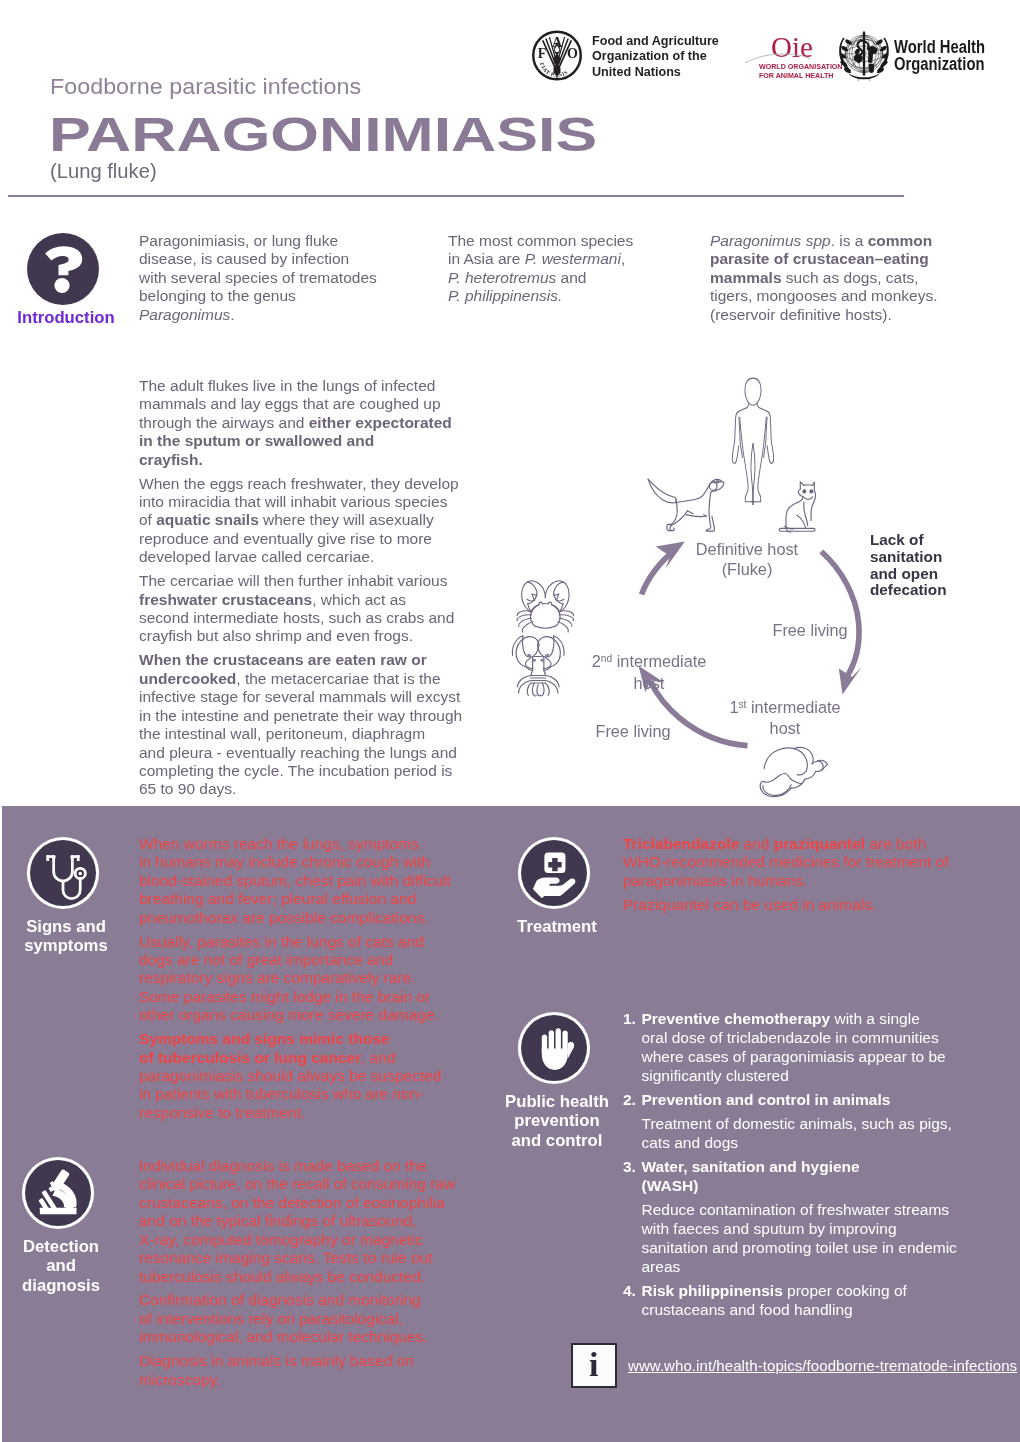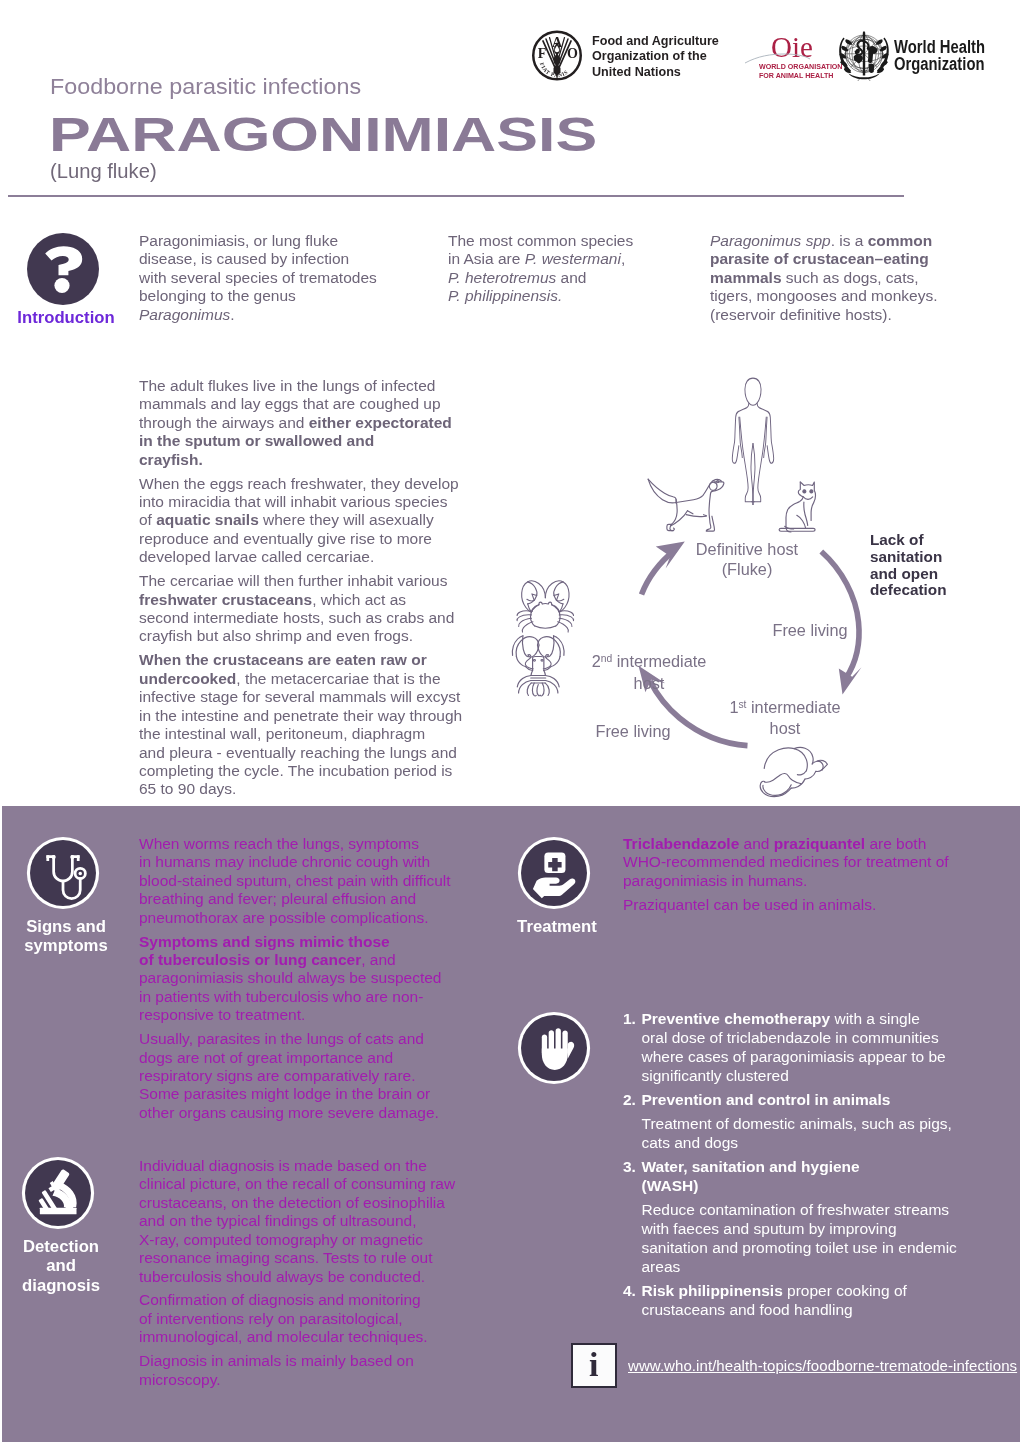--- a/index.html
+++ b/index.html
@@ -37,21 +37,21 @@
   .icon-circle{width:72px;height:72px;border-radius:50%;background:#413850;margin:0 auto;position:relative;}
   .iconcol.ringed .icon-circle{width:66px;height:66px;box-shadow:0 0 0 3.1px #ffffff;}
   .iconcol.ringed .icon-circle svg{width:66px;height:66px;}
   .icon-circle svg{position:absolute;left:0;top:0;}
   .icon-label{font-size:16.7px;font-weight:700;line-height:19.7px;color:#6d28d9;margin-top:3px;
               position:relative;left:3px;}
   .on-purple .icon-label{color:#ffffff;margin-top:10.7px;}
 
   
   .txt{position:absolute;font-size:15.5px;line-height:18.45px;color:#6d6478;}
-  .on-purple.txt{color:#a21caf;}
+  .on-purple.txt{color:#ef4444;}
   .txt p{margin:0 0 5.3px 0;}
   .txt p:last-child{margin-bottom:0;}
   .txt b{font-weight:700;}
   .txt i{font-style:italic;}
 
   
   .nlist{position:absolute;font-size:15.5px;line-height:19px;color:#fff;}
   .nrow{display:flex;margin-bottom:5px;}
   .nnum{width:18.5px;flex:0 0 18.5px;font-weight:700;}
   .nbody{flex:1;}
@@ -358,22 +358,22 @@
           <circle cx="54.8" cy="36.5" r="5.6" fill="none" stroke="#fff" stroke-width="3.0"></circle>
           <circle fill="#fff" cx="54.8" cy="36.5" r="1.9"></circle>
           <circle fill="#fff" cx="25.8" cy="18.6" r="2.3"></circle>
           <circle fill="#fff" cx="46.2" cy="18.6" r="2.3"></circle>
         </svg>
       </div>
     <div class="icon-label">Signs and<br>symptoms</div>
   </div>
   <div class="txt on-purple" style="left:139px;top:835px;">
       <p>When worms reach the lungs, symptoms<br>in humans may include chronic cough with<br>blood-stained sputum, chest pain with difficult<br>breathing and fever; pleural effusion and<br>pneumothorax are possible complications.</p>
+      <p>Usually, parasites in the lungs of cats and<br>dogs are not of great importance and<br>respiratory signs are comparatively rare.<br>Some parasites might lodge in the brain or<br>other organs causing more severe damage.</p>
       <p><b>Symptoms and signs mimic those</b><br><b>of tuberculosis or lung cancer</b>, and<br>paragonimiasis should always be suspected<br>in patients with tuberculosis who are non-<br>responsive to treatment.</p>
-      <p>Usually, parasites in the lungs of cats and<br>dogs are not of great importance and<br>respiratory signs are comparatively rare.<br>Some parasites might lodge in the brain or<br>other organs causing more severe damage.</p>
     </div>
 
   <div class="iconcol on-purple ringed" style="left:-5px;top:1160px;">
     <div class="icon-circle" id="ic-micro">
         <svg width="72" height="72" viewBox="0 0 72 72">
           <g fill="#fff">
             <rect x="16.2" y="52.2" width="40.0" height="7.0" rx="0.4"></rect>
             <path d="M42.6 10.6 l4.8 3.2 c0.9 0.6 1.2 1.9 0.6 2.8 L37.0 33.6 l-8.2 -5.4 L39.8 11.2 c0.6 -0.9 1.9 -1.2 2.8 -0.6z"></path>
             <path d="M33.4 30.8 c5.0 1.4 9.4 4.0 12.4 7.6 c3.4 4.0 4.8 8.8 4.0 13.2 l-7.4 0 c0.6 -2.6 -0.4 -5.4 -2.6 -7.8 c-2.4 -2.6 -6.0 -4.4 -9.8 -4.8z"></path>
             <path d="M38.2 24.0 c5.8 2.2 10.8 5.8 14.0 10.4 c3.8 5.4 5.0 11.6 3.6 17.2 l-7.2 0 c1.0 -4.2 0.0 -8.8 -2.8 -12.8 c-2.8 -4.0 -7.0 -7.0 -11.8 -8.6z"></path>
@@ -415,20 +415,21 @@
           <g fill="#fff">
             <path d="M22.7 24.3c0-1.6 1.3-2.9 2.9-2.9s2.9 1.3 2.9 2.9v17.3h-5.8z"></path>
             <path d="M30.2 19.4c0-1.6 1.3-2.9 2.9-2.9s2.9 1.3 2.9 2.9v21.6h-5.8z"></path>
             <path d="M37.7 17.4c0-1.6 1.3-2.9 2.9-2.9s2.9 1.3 2.9 2.9v23.6h-5.8z"></path>
             <path d="M45.2 19.9c0-1.6 1.3-2.9 2.9-2.9s2.9 1.3 2.9 2.9v22.1h-5.8z"></path>
             <path d="M22.7 36.5h28.3v6.6c0 9.3-5.9 16.8-14.2 16.8S22.7 52.4 22.7 43.1z"></path>
             <path d="M51 31.5c1.3-2.2 3.9-2.9 5.6-1.6 1.6 1.2 1.9 3.6 0.8 5.7l-6.4 12z"></path>
           </g>
         </svg>
       </div>
+    <div class="icon-label">Public health<br>prevention<br>and control</div>
   </div>
   <div class="nlist on-purple" id="phlist" style="left:623px;top:1008.5px;">
       <div class="nrow">
         <div class="nnum">1.</div>
         <div class="nbody"><b>Preventive chemotherapy</b> with a single<br>oral dose of triclabendazole in communities<br>where cases of paragonimiasis appear to be<br>significantly clustered</div>
       </div>
       <div class="nrow">
         <div class="nnum">2.</div>
         <div class="nbody"><b>Prevention and control in animals</b></div>
       </div>

